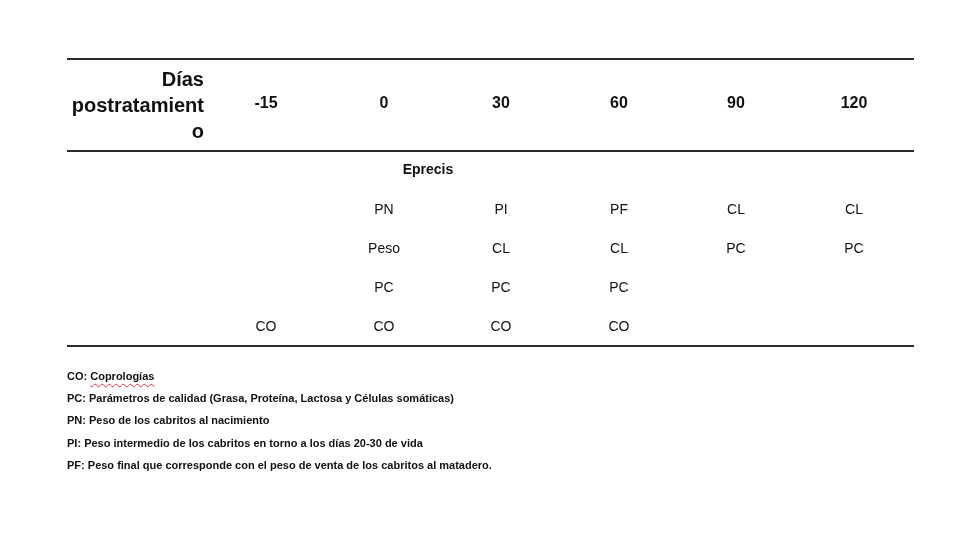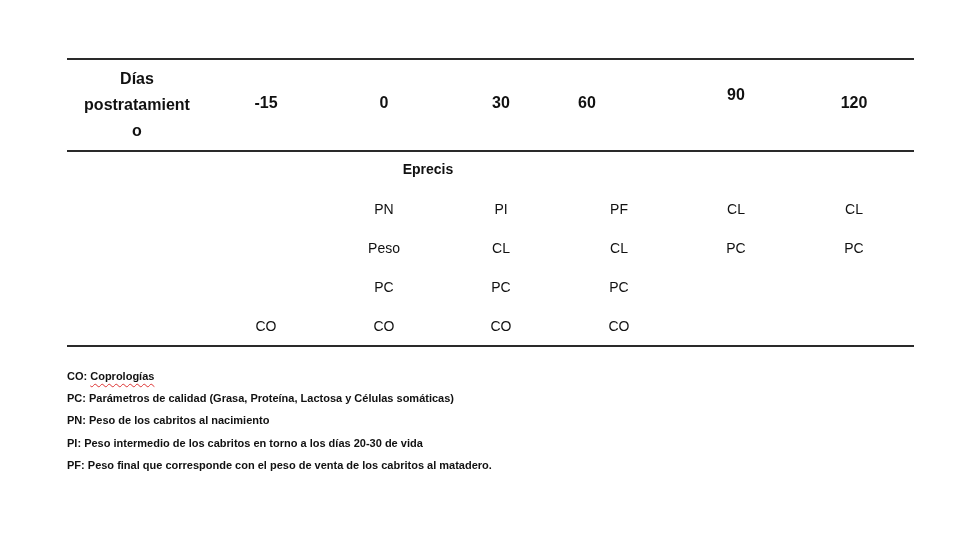--- a/index.html
+++ b/index.html
@@ -1,43 +1,43 @@
 <!DOCTYPE html>
 <html><head>
 <meta charset="utf-8">
 <style>
   html, body { margin:0; padding:0; background:#ffffff; }
   body { width:980px; height:560px; position:relative; overflow:hidden;
          font-family:"Liberation Sans", sans-serif; color:#111; }
   .rule { position:absolute; left:67px; width:847px; height:2px; background:#2a2a2a; }
   .cell { position:absolute; text-align:right; font-size:14px; transform:translateX(-50%); white-space:nowrap; }
   .hdr { font-weight:bold; font-size:16px; }
-  .hdr-first { position:absolute; left:70px; top:66px; width:134px; text-align:center;
-               font-weight:bold; font-size:16px; line-height:26px; }
+  .hdr-first { position:absolute; left:70px; top:66px; width:134px; text-align:right;
+               font-weight:bold; font-size:20px; line-height:26px; }
   .bold { font-weight:bold;margin-left:44px; }
   .legend { position:absolute; left:67px; top:365px; font-size:11px; font-weight:bold; line-height:22.2px; }
   .legend div { white-space:nowrap; }
   .squiggle { text-decoration: underline wavy #d33; text-underline-offset:3px; text-decoration-thickness:1px; }
 </style>
 </head>
 <body>
 
 <div>
   <div class="rule" style="top:58px"></div>
 
   <div class="hdr-first">
     <div>Días</div>
     <div>postratamient</div>
     <div>o</div>
   </div>
   <div class="cell hdr" style="left:266px; top:94px">-15</div>
   <div class="cell hdr" style="left:384px; top:94px">0</div>
   <div class="cell hdr" style="left:501px; top:94px">30</div>
-  <div class="cell hdr" style="left:587px; top:94px">60</div>
-  <div class="cell hdr" style="left:736px; top:86px">90</div>
+  <div class="cell hdr" style="left:619px; top:94px">60</div>
+  <div class="cell hdr" style="left:736px; top:94px">90</div>
   <div class="cell hdr" style="left:854px; top:94px">120</div>
 
   <div class="rule" style="top:150px"></div>
 
   <div class="cell bold" style="left:384px; top:161px">Eprecis</div>
 
   <div class="cell" style="left:384px; top:201px">PN</div>
   <div class="cell" style="left:501px; top:201px">PI</div>
   <div class="cell" style="left:619px; top:201px">PF</div>
   <div class="cell" style="left:736px; top:201px">CL</div>

